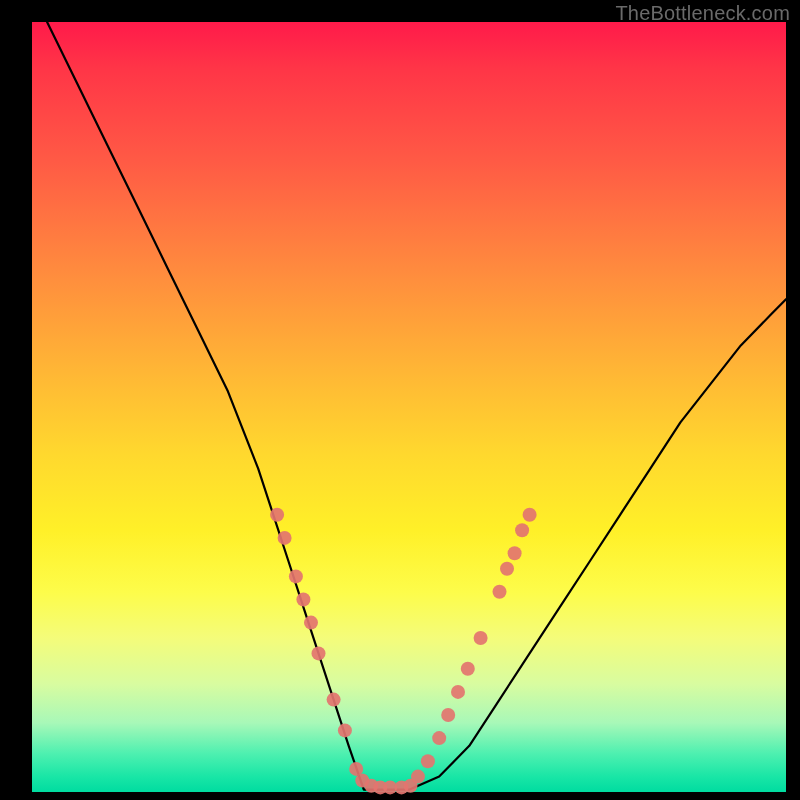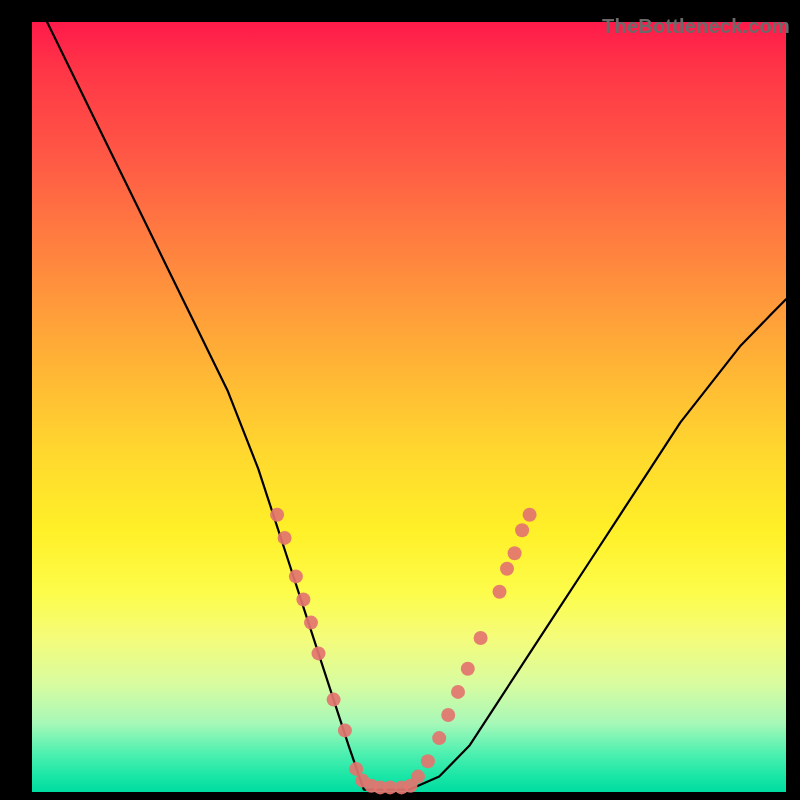--- a/index.html
+++ b/index.html
@@ -29,25 +29,25 @@
       #f4fc7a 80%,
       #d8fca0 86%,
       #a8f8b8 91%,
       #4ef0b0 95%,
       #19e6a6 98%,
       #00dca0 100%
     );
   }
   .watermark {
     position: absolute;
-    top: 15px;
+    top: 2px;
     right: 10px;
     color: #6a6a6a;
     font-size: 20px;
-    font-weight: 700;
+    font-weight: 400;
     letter-spacing: 0.2px;
     user-select: none;
   }
   svg.overlay {
     position: absolute;
     left: 0;
     top: 0;
     width: 800px;
     height: 800px;
     pointer-events: none;

